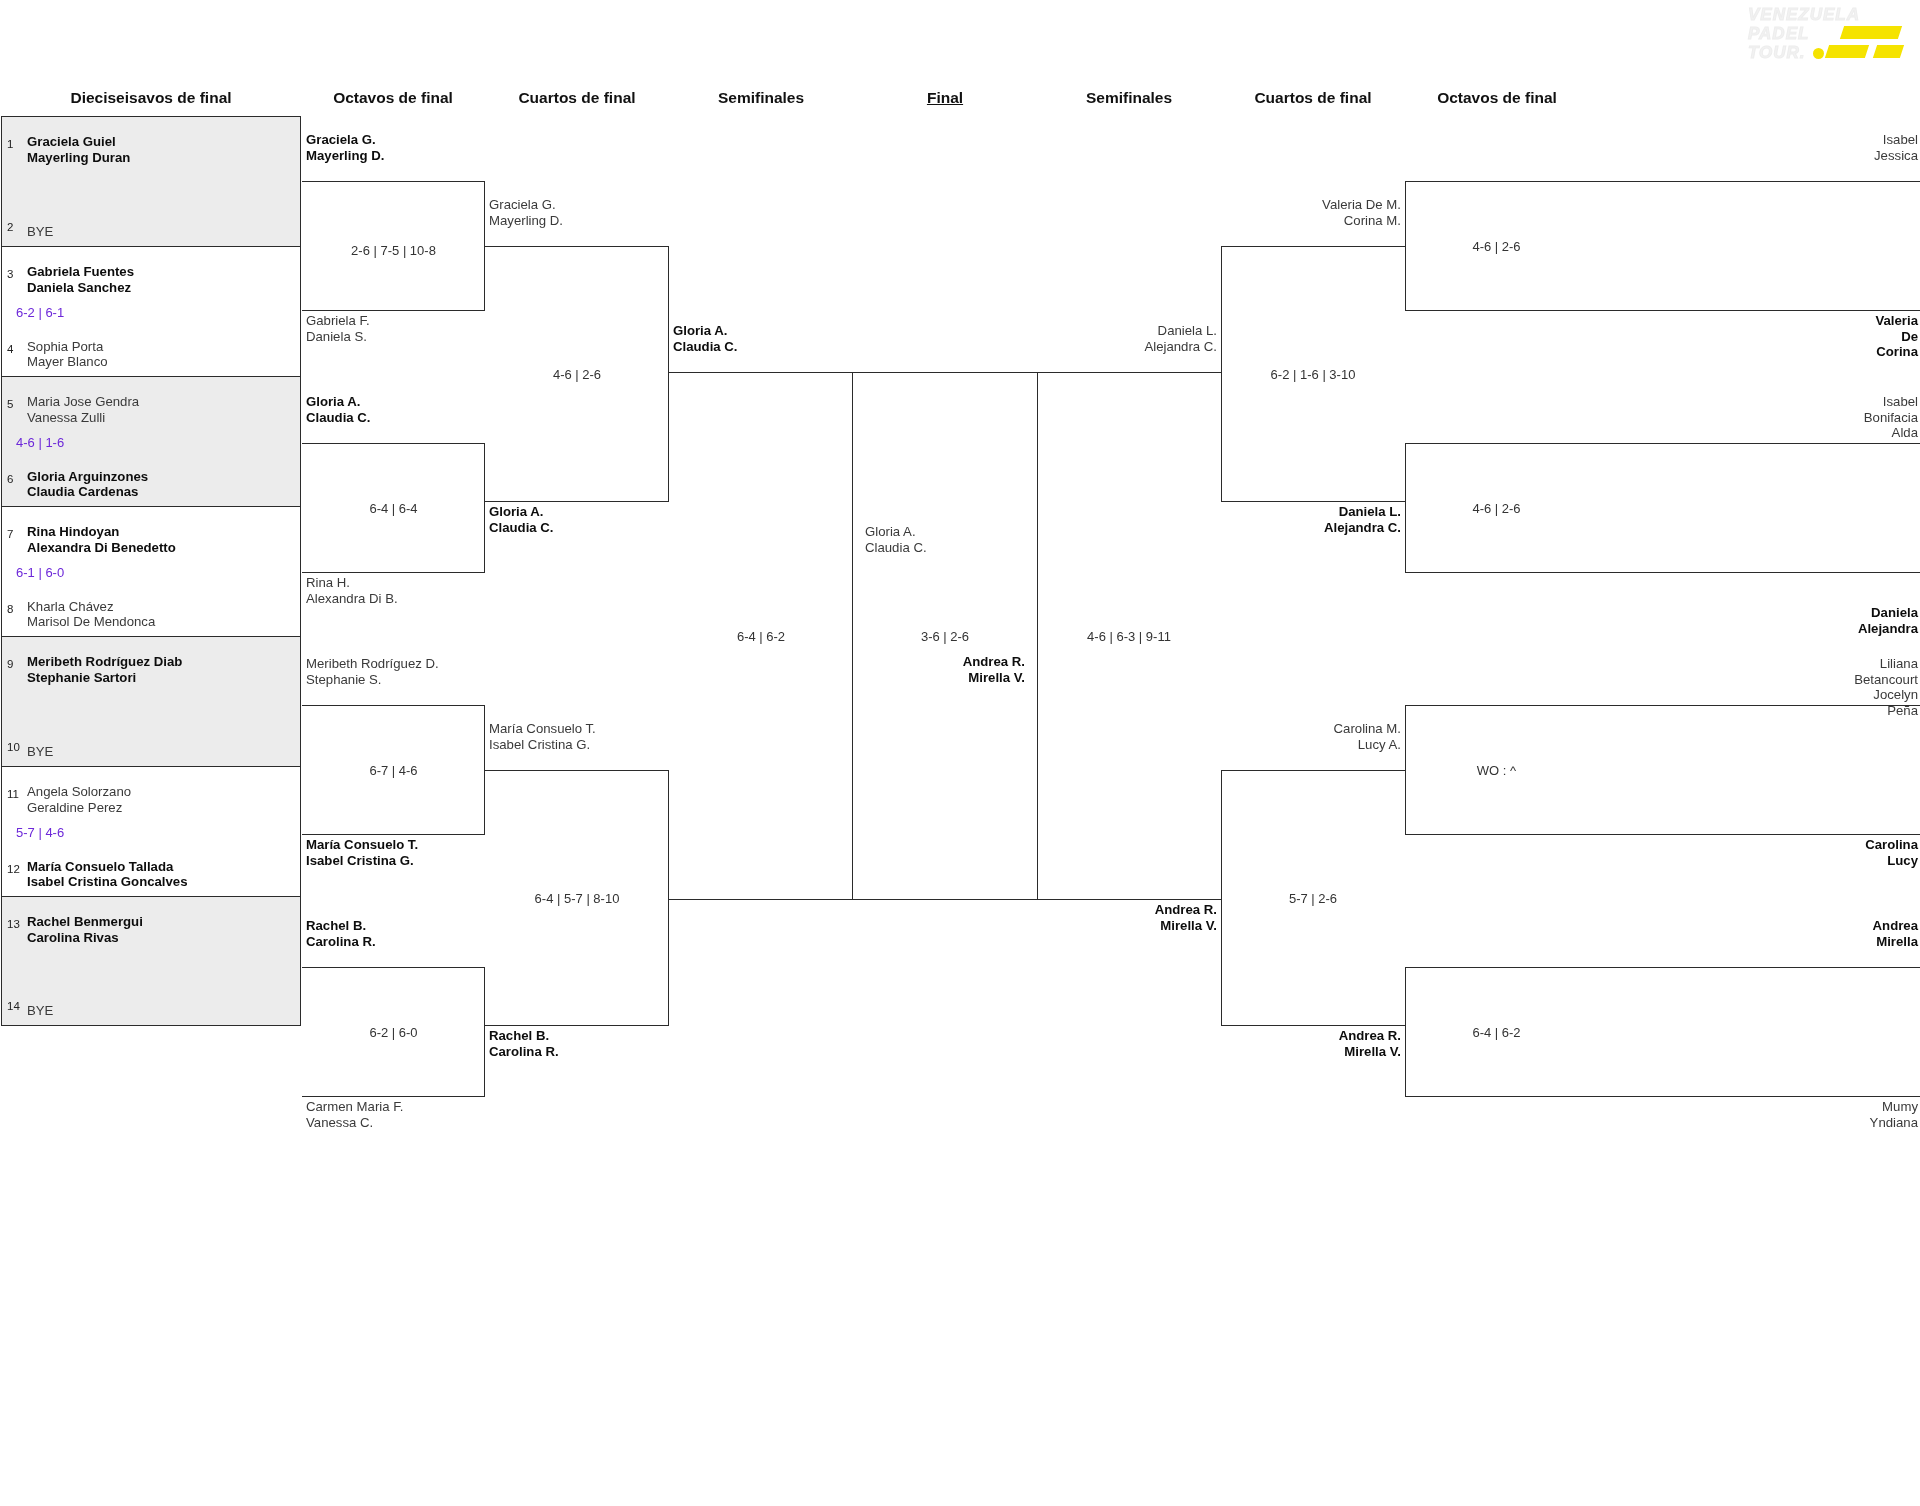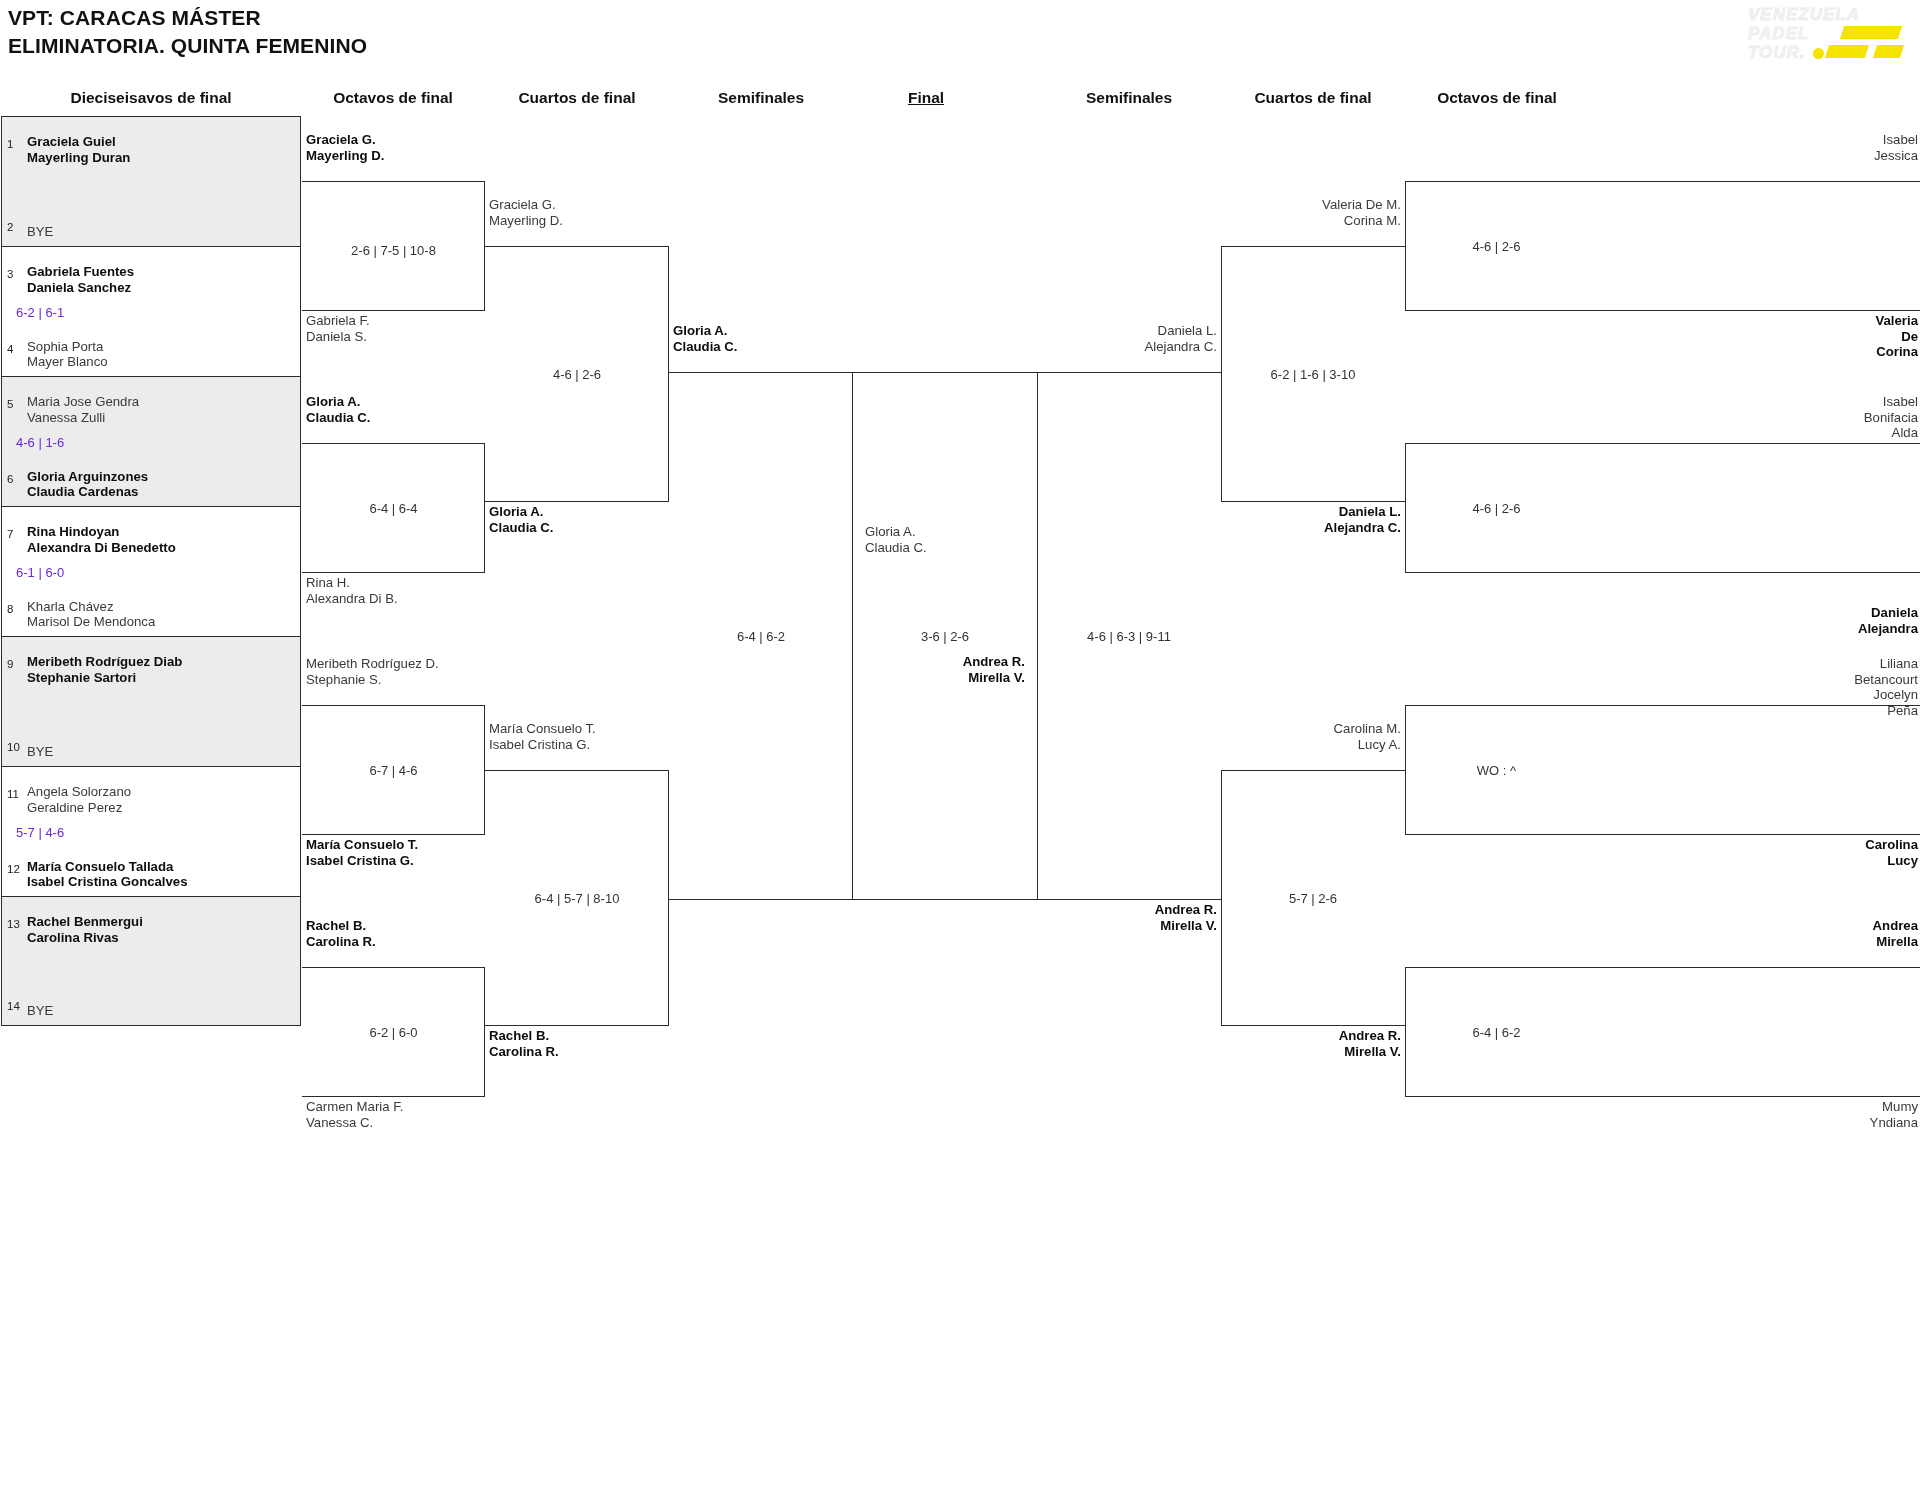--- a/index.html
+++ b/index.html
@@ -102,39 +102,37 @@
     color:#3a3a3a; white-space:pre-line;
   }
   .nm.win{ color:#0d0d0d; font-weight:700; }
   .nm.r{ text-align:right; transform:translateX(-100%); }
 </style>
 </head>
 <body>
 
 <div class="page">
 
-  <div class="title">VPT: CARACAS MÁSTER
-ELIMINATORIA. QUINTA FEMENINO</div>
 
   <div class="logo">
     <div class="logo-word lw1">VENEZUELA</div>
     <div class="logo-word lw2">PADEL</div>
     <div class="logo-word lw3">TOUR.</div>
     <div class="bar bar1"></div>
     <div class="bar bar2"></div>
     <div class="bar bar3"></div>
     <div class="dot"></div>
   </div>
 
   <div id="round-heads">
       <div class="round-head" style="left: 151px;">Dieciseisavos de final</div>
       <div class="round-head" style="left: 393px;">Octavos de final</div>
       <div class="round-head" style="left: 577px;">Cuartos de final</div>
       <div class="round-head" style="left: 761px;">Semifinales</div>
-      <div class="round-head" style="left: 926px; text-decoration: underline;">Final</div>
+      <div class="round-head" style="left: 945px; text-decoration: underline;">Final</div>
       <div class="round-head" style="left: 1129px;">Semifinales</div>
       <div class="round-head" style="left: 1313px;">Cuartos de final</div>
       <div class="round-head" style="left: 1497px;">Octavos de final</div>
     </div>
 
   <div class="seed-col" id="seed-col">
       <div class="seed-pair shade">
         <div class="seed-row top">
           <span class="seed-no">1</span>
           <span class="seed-names win">Graciela Guiel

